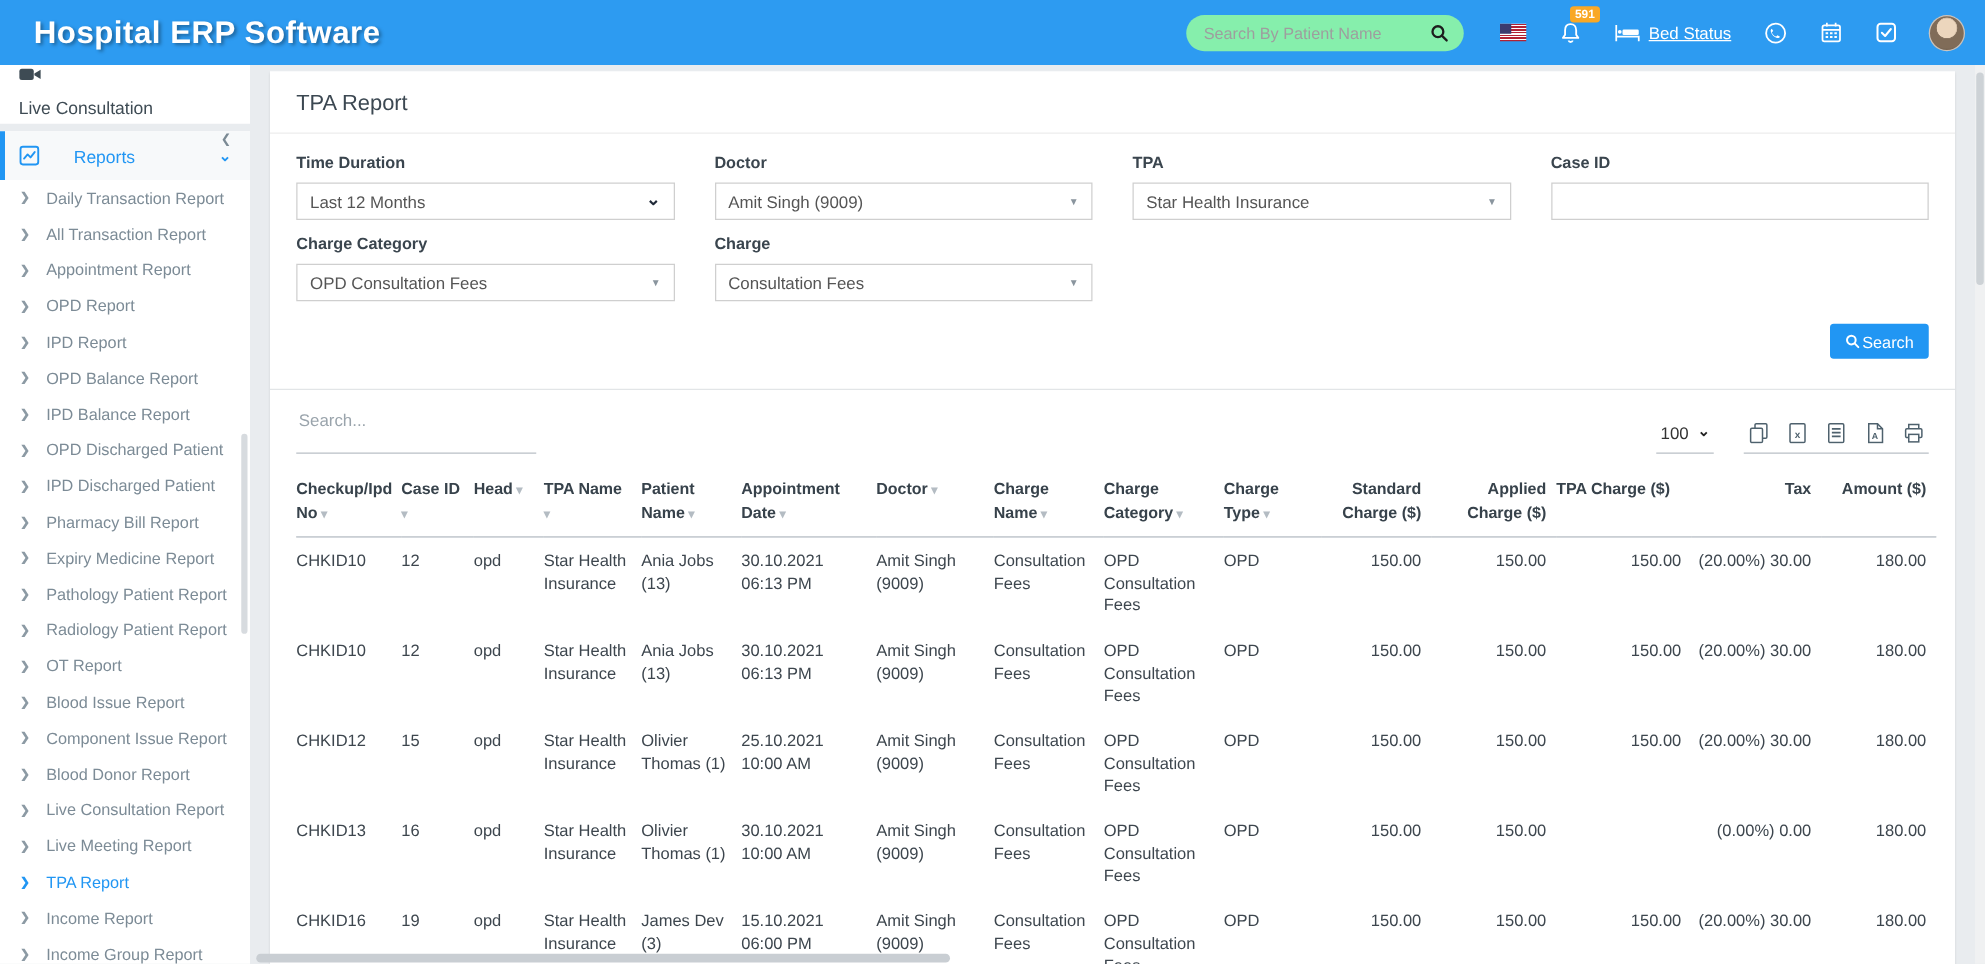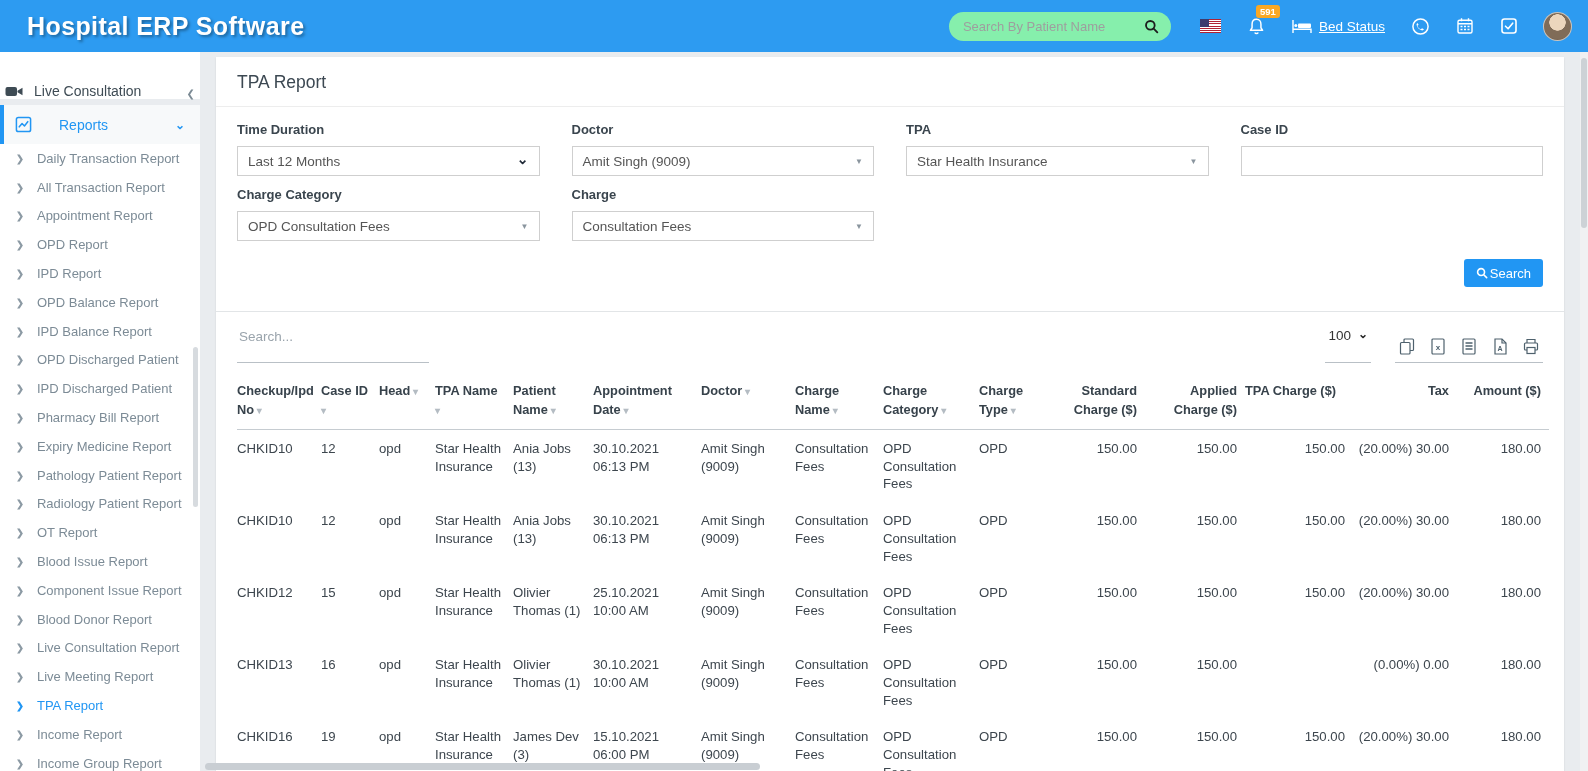--- a/index.html
+++ b/index.html
@@ -21,22 +21,22 @@
   .bed-status{display:flex;align-items:center;gap:7px;color:#fff;font-size:13.5px;
     font-weight:500;margin:0 13px;cursor:pointer;text-decoration:underline;}
   .flag{width:21px;height:14px;position:relative;margin:0 13px;cursor:pointer;
     background:repeating-linear-gradient(180deg,#b22234 0 1.1px,#fff 1.1px 2.2px);}
   .flag::after{content:'';position:absolute;left:0;top:0;width:9px;height:7.5px;background:#3c3b6e;}
   .avatar{width:27px;height:27px;border-radius:50%;margin-left:12px;cursor:pointer;
     background:radial-gradient(circle at 50% 35%,#ecd6bd 0 36%,#806c58 38% 72%,#57483a 100%);
     border:1px solid rgba(255,255,255,.6);}
   
   .sidebar{position:absolute;left:0;top:52px;width:200px;bottom:0;background:#fff;z-index:4;}
-  .side-top{height:47px;display:flex;align-items:flex-end;gap:11px;padding:0 5px;
-    color:#3e4b54;font-size:14px;cursor:pointer;}
+  .side-top{height:47px;display:flex;align-items:flex-start;gap:11px;padding:0 15px;
+    color:#3e4b54;font-size:14px;cursor:pointer;flex-direction:column;}
   .side-top .collapse-caret{margin-left:auto;color:#7b8a94;font-size:10px;}
   .side-gap{height:6px;background:#e9ecef;}
   .side-reports{height:39px;display:flex;align-items:center;gap:27px;padding:0 15px 0 11px;
     border-left:4px solid #2196f3;background:#f7f9fa;color:#2196f3;font-size:14px;cursor:pointer;}
   .side-reports .open-caret{margin-left:auto;color:#2196f3;font-size:12px;font-weight:bold;}
   .side-item{height:28.8px;display:flex;align-items:center;padding-left:16px;
     color:#7c8b96;font-size:13px;cursor:pointer;white-space:nowrap;}
   .side-item .caret{font-size:9.5px;margin-right:13px;color:#8c9aa4;font-weight:bold;}
   .side-item.active,.side-item.active .caret{color:#2196f3;}
   .side-scrollbar{position:absolute;right:2px;top:295px;width:5px;height:160px;
@@ -57,21 +57,21 @@
   .btn-search{background:#2196f3;border:none;color:#fff;height:28px;padding:0 12px;border-radius:3px;
     font-size:13px;font-weight:500;display:flex;align-items:center;gap:2px;cursor:pointer;}
   .table-sep{border-top:1px solid #e2e5e7;}
   .table-area{padding:14px 21px 0;}
   .table-toolbar{display:flex;justify-content:space-between;align-items:flex-end;}
   .mini-search{border:none;border-bottom:1px solid #b9c0c6;width:188px;font-size:13.5px;
     padding:3px 2px 18px;color:#6d28d9;outline:none;background:transparent;}
   .mini-search::placeholder{color:#9aa4ac;}
   .toolbar-right{display:flex;align-items:flex-end;gap:24px;}
   .page-size{display:flex;align-items:center;gap:7px;border-bottom:1px solid #b9c0c6;
-    padding:2px 3px 19px;font-size:13.5px;color:#333;cursor:pointer;margin-left:16px;}
+    padding:2px 3px 8px;font-size:13.5px;color:#333;cursor:pointer;margin-left:16px;}
   .ps-caret{font-size:12px;font-weight:bold;margin-top:-3px;color:#222;}
   .export-group{display:flex;gap:15px;border-bottom:1px solid #b9c0c6;padding:2px 4px 7px;}
   .export-btn{cursor:pointer;display:flex;}
   .export-btn svg{width:16px;height:17px;}
   table{width:100%;border-collapse:collapse;table-layout:fixed;margin-top:15px;}
   th{text-align:left;font-size:12.8px;color:#37424b;vertical-align:top;font-weight:bold;
     padding:4px 8px 10px 0;border-bottom:1px solid #c6ccd1;line-height:1.45;}
   th.right{text-align:right;}
   .sort-arrow{color:#b4bcc3;font-size:10px;}
   td{font-size:13.2px;color:#3d464e;vertical-align:top;padding:10px 8px 9px 0;line-height:1.34;}

